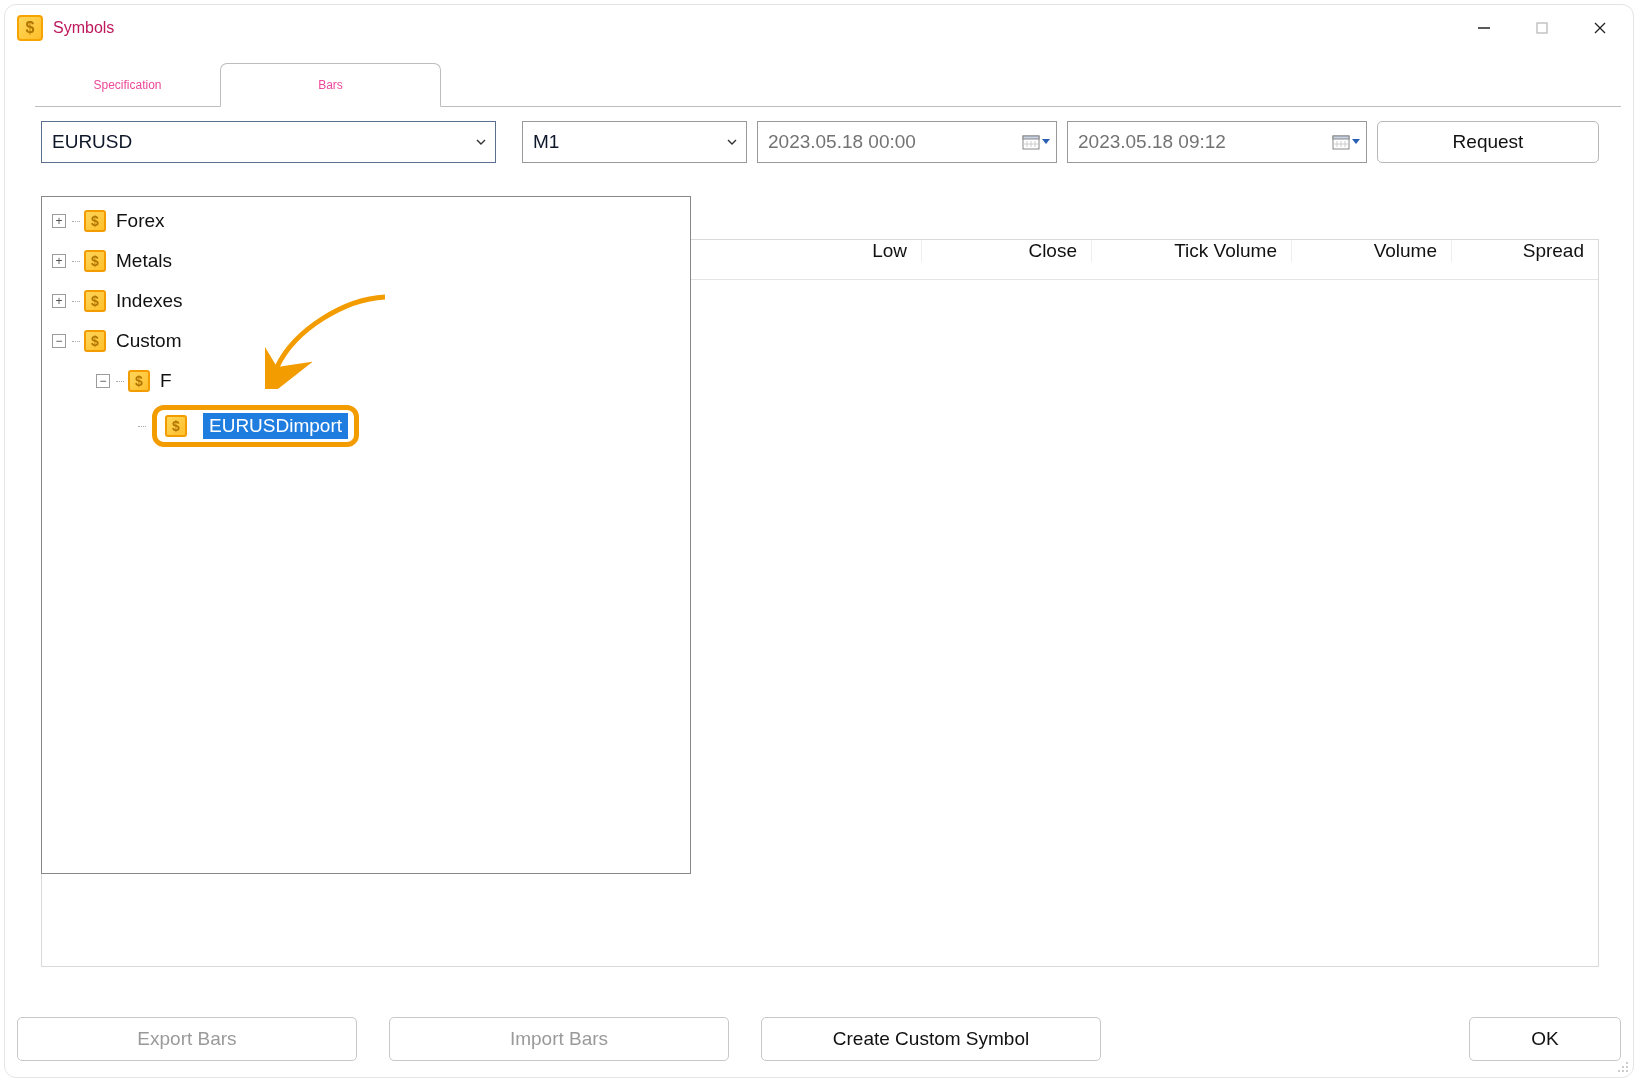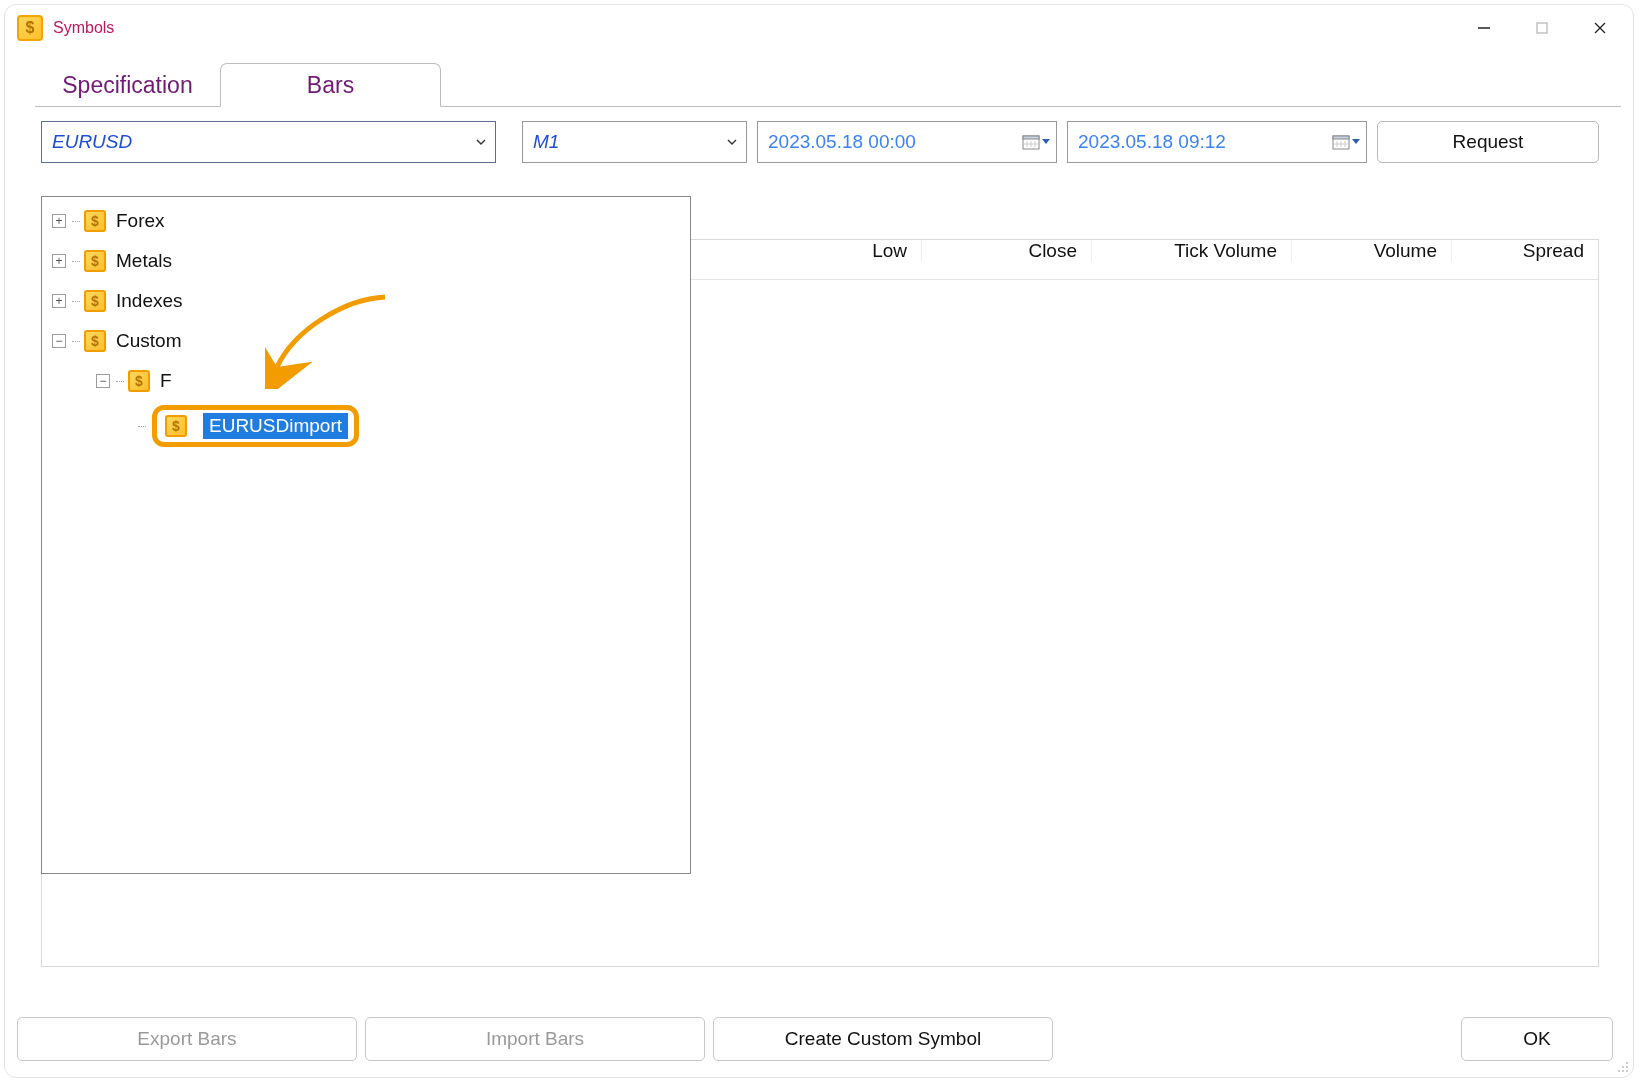--- a/index.html
+++ b/index.html
@@ -12,35 +12,35 @@
   .title-icon { width: 26px; height: 26px; border: 2.5px solid #f7a400; border-radius: 4px; background: linear-gradient(135deg,#ffd65b,#ffbf2b); display:flex; align-items:center; justify-content:center; margin-right:10px; }
   .title-icon span { font-weight: bold; color: #b07400; font-size: 16px; }
   .titlebar-title { font-size: 16px; color: #be185d; }
   .win-controls { margin-left: auto; display: flex; }
   .win-btn { width: 58px; height: 44px; display:flex; align-items:center; justify-content:center; cursor: pointer; }
   .win-btn svg { width: 14px; height: 14px; }
 
   
   .tabs-area { position: relative; height: 56px; padding: 0 0 0 20px; }
   .tabs-baseline { position:absolute; left:30px; right:12px; bottom:0; border-bottom:1px solid #bdbdbd; }
-  .tab { position:absolute; bottom:0; height:44px; display:flex; align-items:center; justify-content:center; font-size:23px; color:#701a75; }
+  .tab { position:absolute; bottom:0; height:44px; display:flex; align-items:center; justify-content:center; font-size:12px; color:#ec4899; }
   .tab-spec { left:30px; width:185px; }
   .tab-bars { left:215px; width:221px; border:1px solid #bdbdbd; border-bottom:1px solid #fff; background:#fff; border-top-left-radius:7px; border-top-right-radius:7px; }
   .tab-ticks { left:400px; width:185px; }
 
   
   .controls-row { display:flex; gap:10px; padding: 14px 34px 0 36px; align-items:center; }
   .combo, .dt-field { display:flex; align-items:center; border:1px solid #999; background:#fff; height:42px; }
   .combo { position:relative; }
   .combo-symbol { width: 455px; border:1px solid #5b708f; }
   .combo-tf { width: 225px; margin-left: 16px; }
-  .combo span.val { padding-left:10px; font-size:19px; color:#1d4ed8; flex:1;font-style:italic; }
+  .combo span.val { padding-left:10px; font-size:19px; color:#0f172a; flex:1; }
   .chev { width:28px; display:flex; align-items:center; justify-content:center; }
   .dt-field { width: 300px; }
-  .dt-field span.val { padding-left:10px; font-size:19px; color:#3b82f6; flex:1; }
+  .dt-field span.val { padding-left:10px; font-size:19px; color:#737373; flex:1; }
   .cal-icon { width:40px; display:flex; align-items:center; justify-content:center; gap:2px; }
   .request-btn { flex:1; height:42px; border:1px solid #b8b8b8; border-radius:5px; background:#fff; font-size:19px; color:#111; display:flex; align-items:center; justify-content:center; cursor:pointer; }
 
   
   .data-area { position:absolute; left:36px; right:34px; top:234px; bottom:110px; border:1px solid #d9d9d9; background:#fff; }
   .col-header-row { display:flex; height:40px; border-bottom:1px solid #e4e4e4; align-items:flex-start; font-size:19px; color:#111; }
   .col-header-row .spacer { flex: 0 0 680px; }
   .col-header-row .col { text-align:right; padding-right:14px; border-right:1px solid #eee; }
   .col-header-row .col.low { flex:0 0 200px; }
   .col-header-row .col.close { flex:0 0 170px; }
@@ -60,21 +60,21 @@
   .indent-2 { margin-left: 86px; }
   
   
   .highlight-wrap { position:relative; display:inline-flex; align-items:center; border:5px solid #f39c00; border-radius:12px; padding:4px 6px 4px 8px; height:42px; }
   .sel-pill { display:inline-flex; align-items:center; background:#207de0; color:#fff; padding:2px 6px; margin-left:6px; font-size:19px; }
 
   
   .arrow-anno { position:absolute; left:260px; top:284px; z-index:40; pointer-events:none; }
 
   
-  .bottom-bar { position:absolute; left:12px; right:20px; bottom:16px; display:flex; gap:8px;text-align:right; }
+  .bottom-bar { position:absolute; left:12px; right:12px; bottom:16px; display:flex; gap:32px;text-align:right; }
   .bottom-bar .btn { height:44px; border:1px solid #c8c8c8; border-radius:5px; background:#fff; font-size:19px; display:flex; align-items:center; justify-content:center; cursor:pointer; }
   .bottom-bar .btn.disabled { color:#9a9a9a; cursor:default; }
   .btn-export { width:340px; }
   .btn-import { width:340px; }
   .btn-create { width:340px; color:#111; }
   .btn-ok { width:152px; margin-left:auto; color:#111; }
 
   
   .grip { position:absolute; right:4px; bottom:4px; width:14px; height:14px; }
   .grip svg { width:14px; height:14px; }

